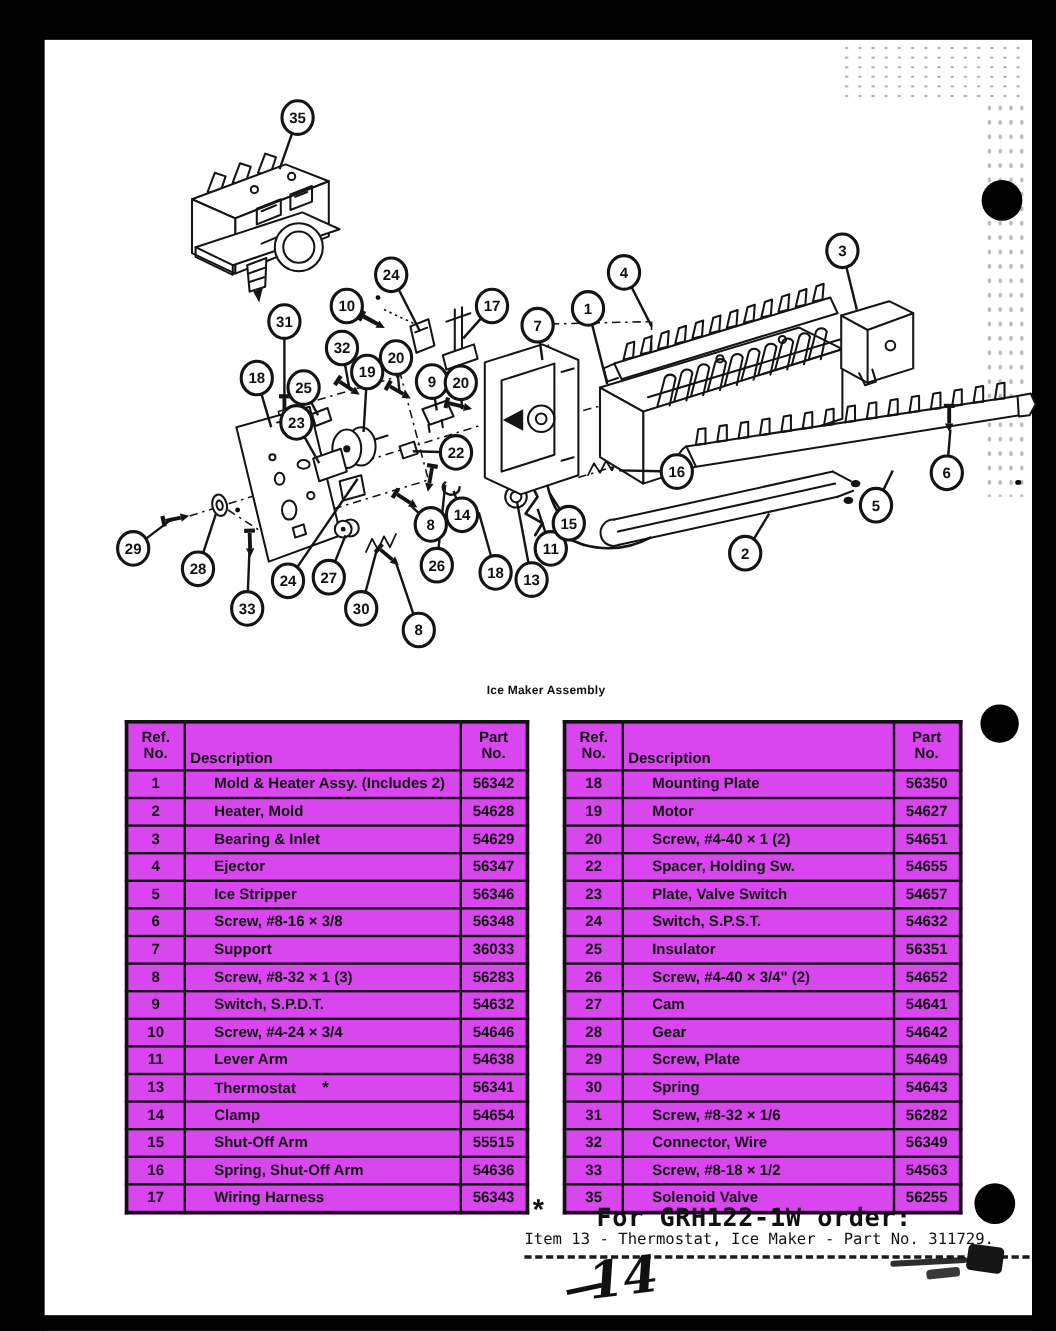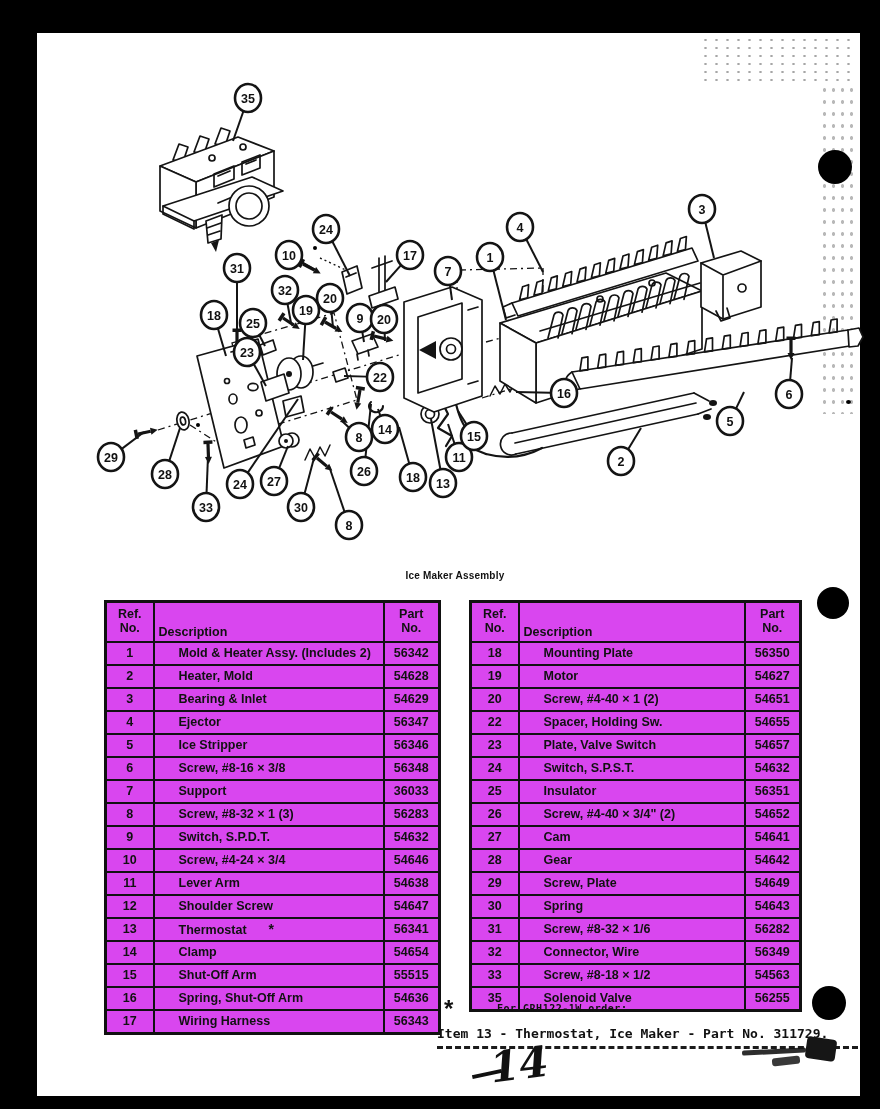--- a/index.html
+++ b/index.html
@@ -36,23 +36,23 @@
   .h-ref,.h-part{text-align:center;vertical-align:middle;width:48px;}
   .h-desc{text-align:left;vertical-align:bottom;padding-left:8px;}
   .ptable td{height:21px;padding:0 4px;line-height:1;}
   td.c-ref{text-align:center;}
   td.c-desc{text-align:left;padding-left:24px;}
   td.c-part{text-align:center;}
   .row-marker{font-size:14px;margin-left:22px;}
 
   .fn-marker{position:absolute;left:444px;top:995px;font-size:24px;font-weight:bold;}
   .fn-line1{position:absolute;left:497px;top:1003px;font-family:"DejaVu Sans Mono",monospace;
-    font-weight:bold;font-size:10px;letter-spacing:.5px;}
+    font-weight:bold;font-size:21px;letter-spacing:.5px;}
   .fn-line2{position:absolute;left:437px;top:1026px;font-family:"DejaVu Sans Mono",monospace;
-    font-weight:bold;font-size:13px;}
+    font-weight:normal;font-size:13px;}
   .fn-underline{position:absolute;left:437px;top:1046px;width:421px;border-top:3px dashed #1b1b1b;}
 
   .hand{position:absolute;left:490px;top:1040px;font-family:"DejaVu Serif",serif;
     font-style:italic;font-weight:bold;font-size:42px;transform:rotate(-7deg);}
   .hand-dash{position:absolute;left:472px;top:1072px;width:30px;height:4px;background:#111;transform:rotate(-12deg);}
   .smudge{position:absolute;background:#161616;}
   .smudge1{left:742px;top:1049px;width:64px;height:5px;border-radius:2px;transform:rotate(-3deg);opacity:.9;}
   .smudge2{left:806px;top:1038px;width:30px;height:22px;border-radius:4px;transform:rotate(8deg);}
   .smudge3{left:772px;top:1057px;width:28px;height:8px;border-radius:3px;transform:rotate(-6deg);opacity:.85;}
 
@@ -491,25 +491,20 @@
         <td class="c-ref">10</td>
         <td class="c-desc">Screw, #4-24 × 3/4</td>
         <td class="c-part">54646</td>
       </tr>
       <tr>
         <td class="c-ref">11</td>
         <td class="c-desc">Lever Arm</td>
         <td class="c-part">54638</td>
       </tr>
       <tr>
-        <td class="c-ref">12</td>
-        <td class="c-desc">Shoulder Screw</td>
-        <td class="c-part">54647</td>
-      </tr>
-      <tr>
         <td class="c-ref">13</td>
         <td class="c-desc">Thermostat<span class="row-marker">*</span></td>
         <td class="c-part">56341</td>
       </tr>
       <tr>
         <td class="c-ref">14</td>
         <td class="c-desc">Clamp</td>
         <td class="c-part">54654</td>
       </tr>
       <tr>

